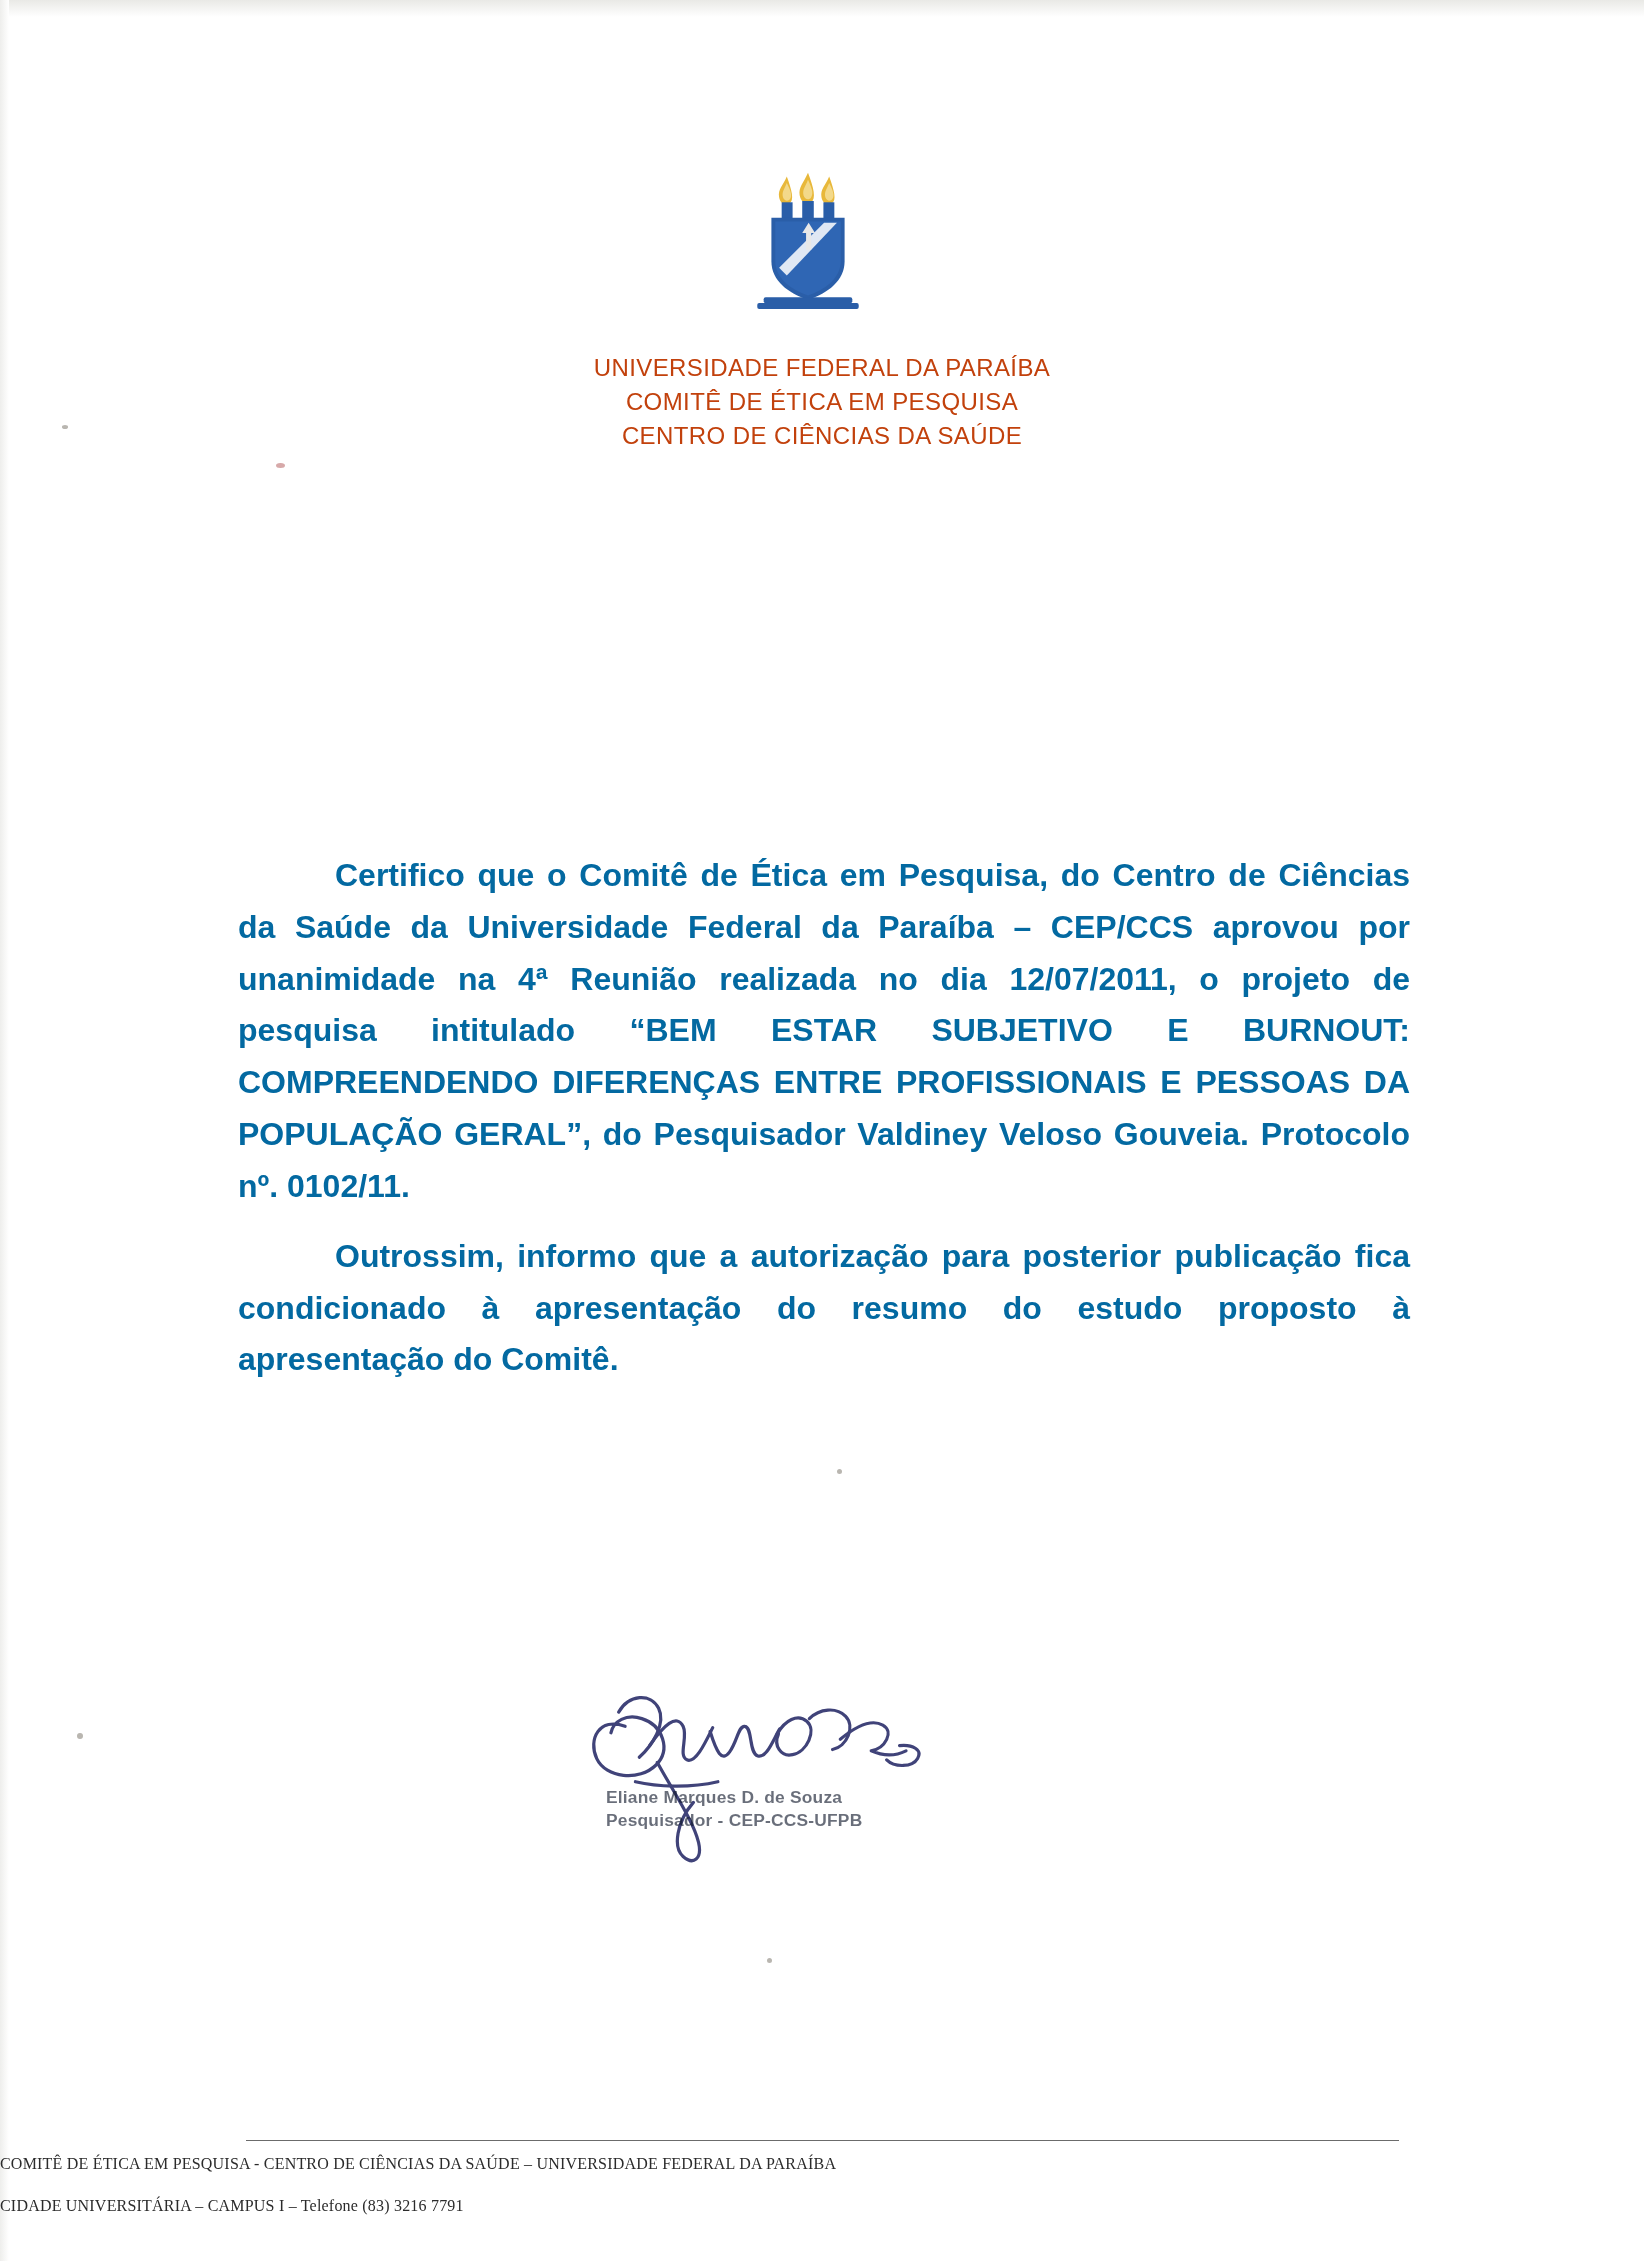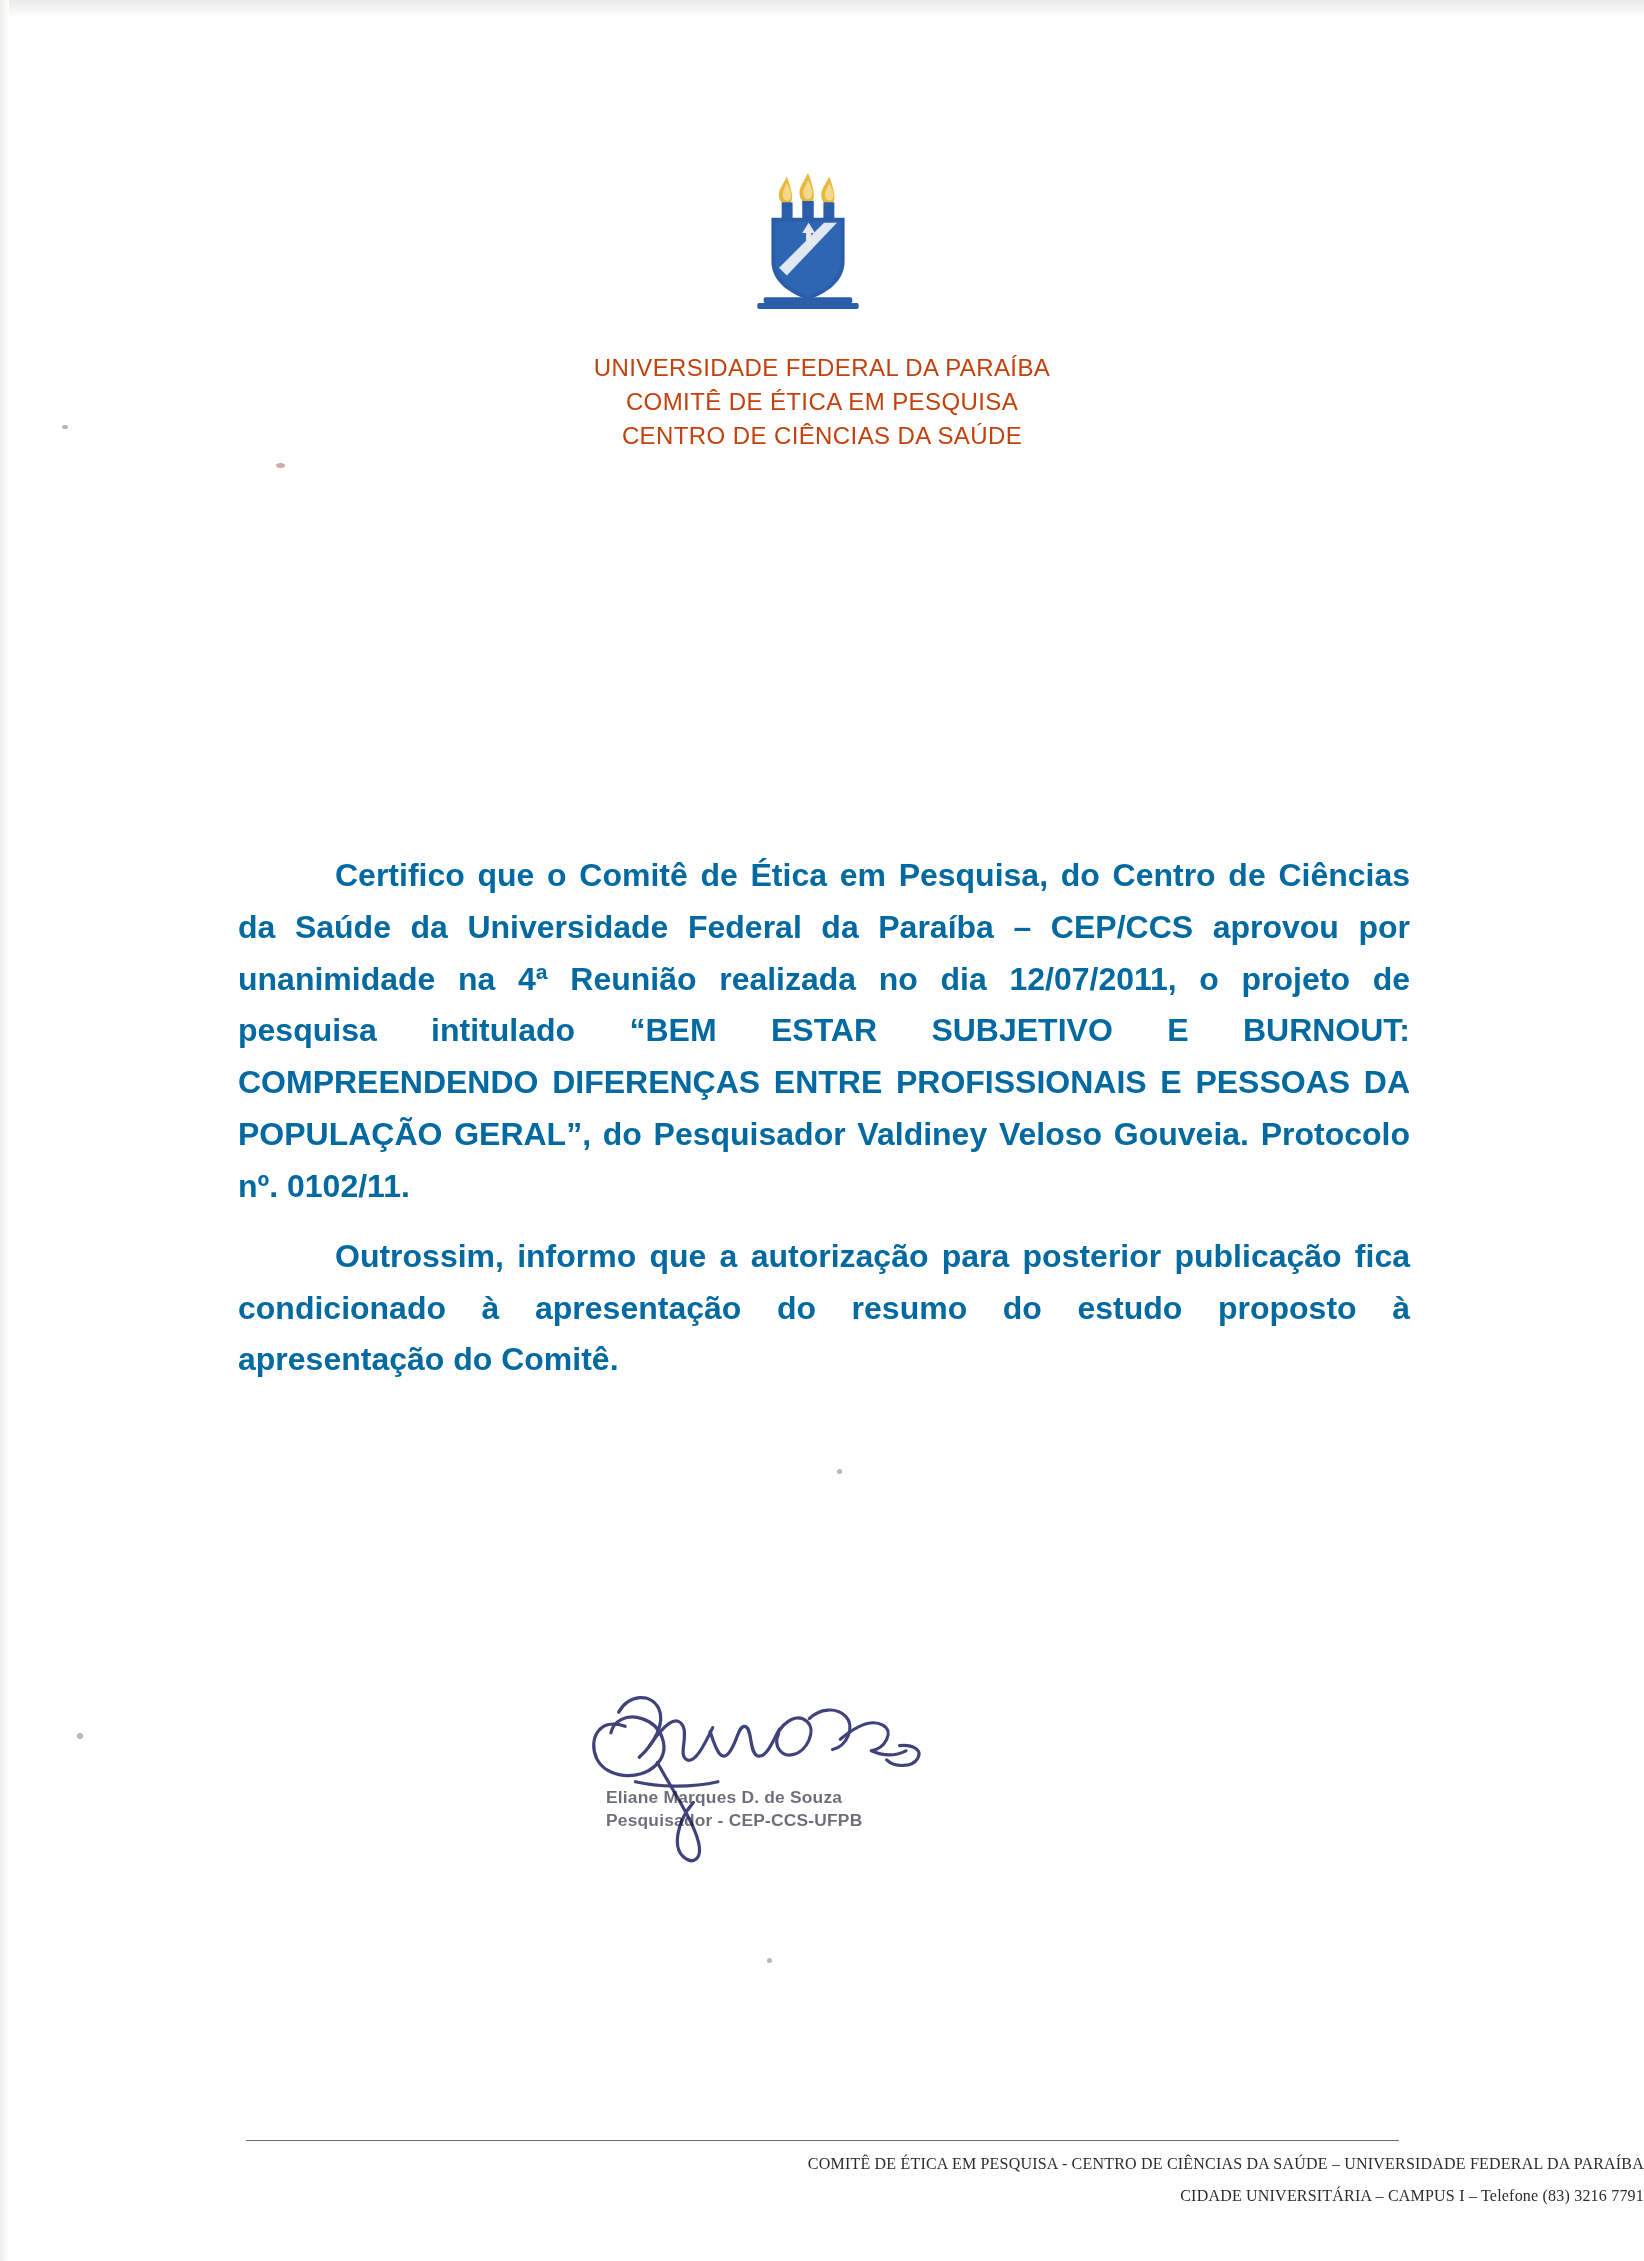--- a/index.html
+++ b/index.html
@@ -121,31 +121,31 @@
     top: 2140px;
     width: 1153px;
     height: 1.3px;
     background: #6b6b6b;
   }
   .footer {
     position: absolute;
     left: 0;
     top: 2155px;
     width: 100%;
-    text-align: right;
+    text-align: left;
     font-family: "Liberation Serif", serif;
     color: #2b2b2b;
   }
   .footer-line1 {
     font-size: 16px;
     letter-spacing: 0.2px;
   }
   .footer-line2 {
     font-size: 16px;
-    margin-top: 14px;
+    margin-top: 24px;
     letter-spacing: 0.2px;
   }
 </style>
 </head>
 <body>
 
 <div class="page">
 
   <div class="scan-edge-top"></div>
   <div class="scan-edge-left"></div>

